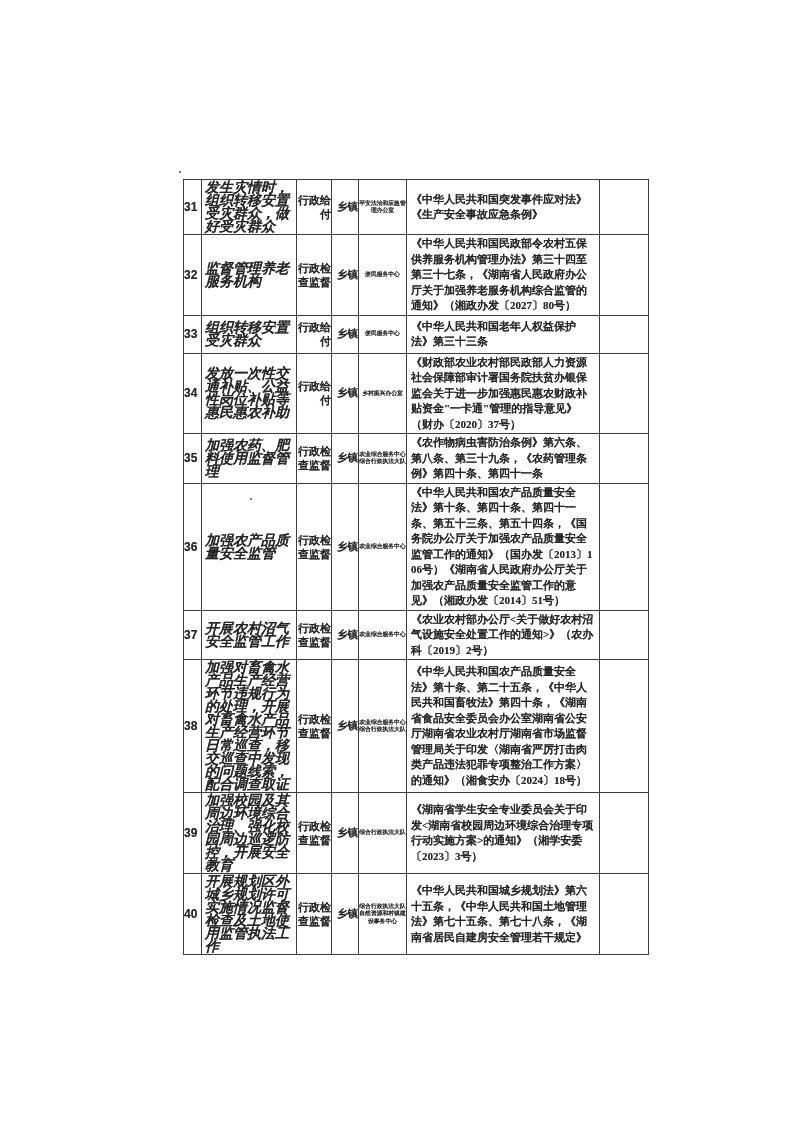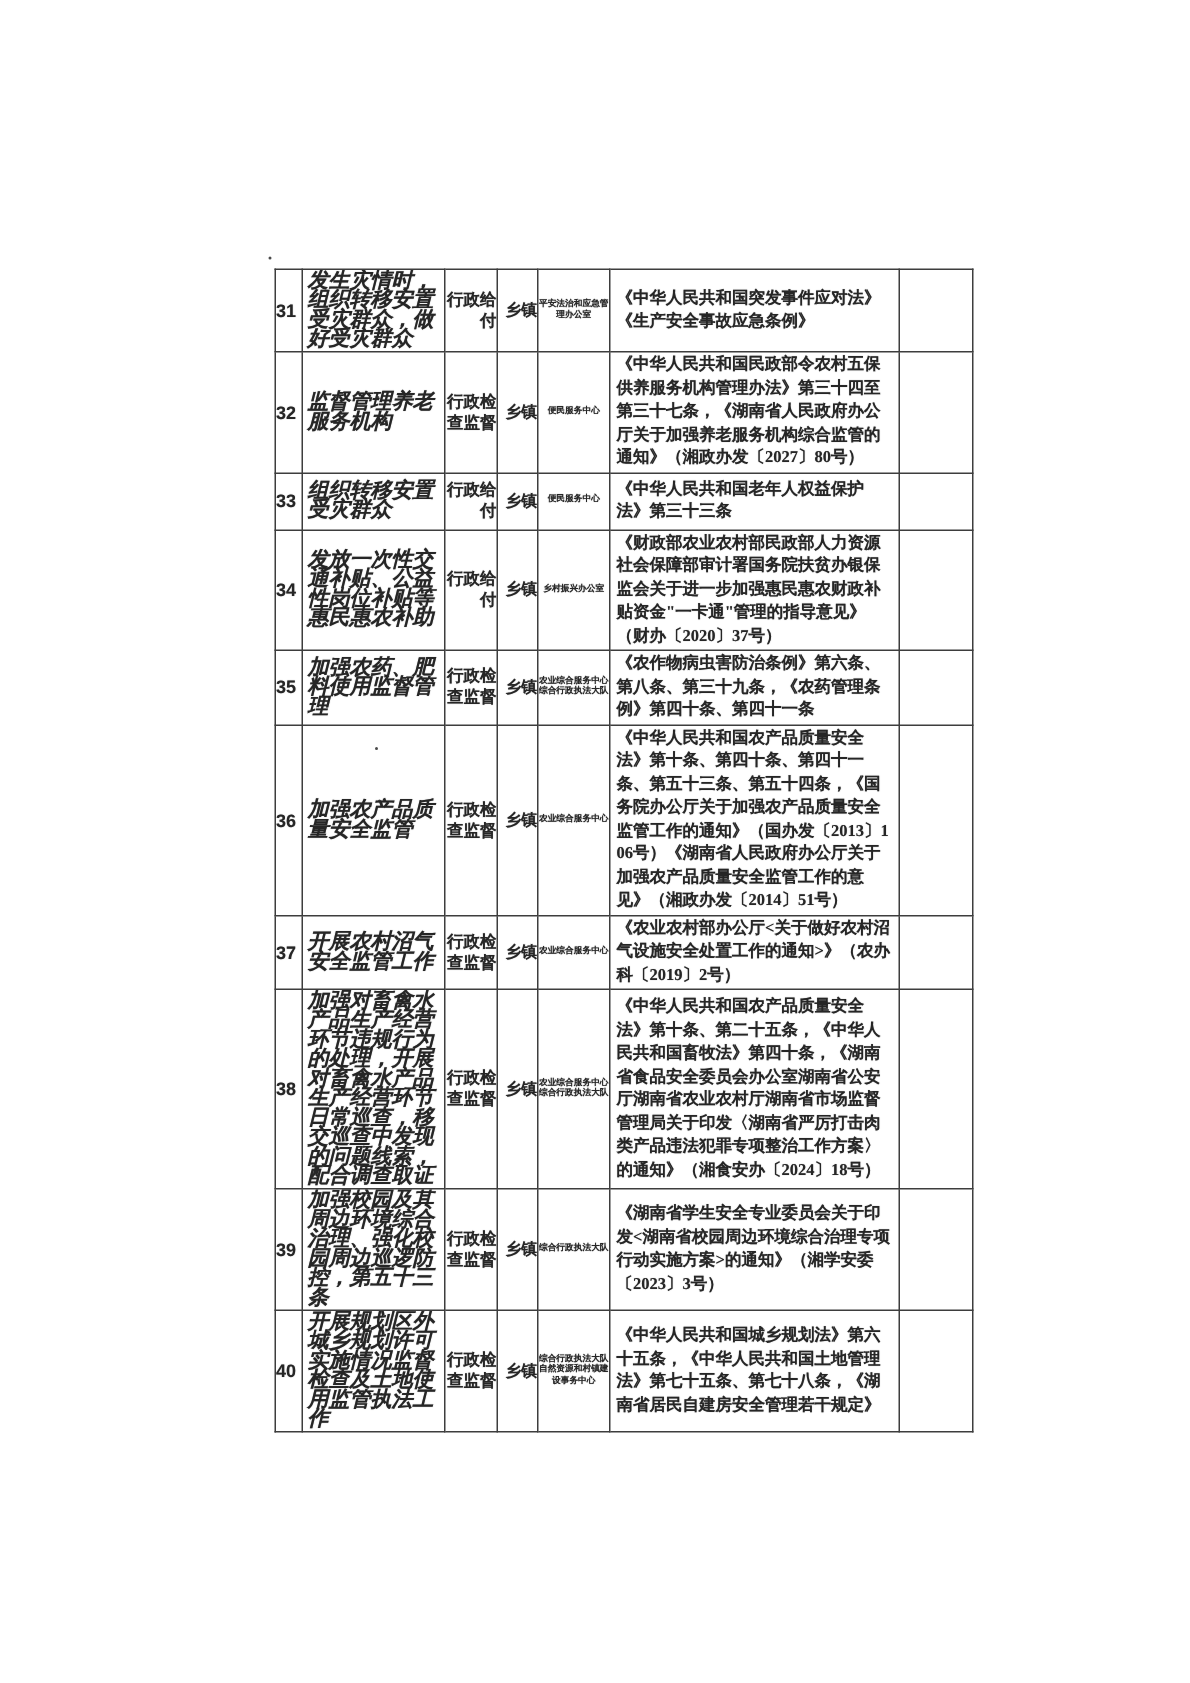--- a/index.html
+++ b/index.html
@@ -181,21 +181,21 @@
         <td class="c-num">38</td>
         <td class="c-task">加强对畜禽水产品生产经营环节违规行为的处理，开展对畜禽水产品生产经营环节日常巡查，移交巡查中发现的问题线索，配合调查取证</td>
         <td class="c-type">行政检查监督</td>
         <td class="c-town">乡镇</td>
         <td class="c-office">农业综合服务中心综合行政执法大队</td>
         <td class="c-basis">《中华人民共和国农产品质量安全法》第十条、第二十五条，《中华人民共和国畜牧法》第四十条，《湖南省食品安全委员会办公室湖南省公安厅湖南省农业农村厅湖南省市场监督管理局关于印发〈湖南省严厉打击肉类产品违法犯罪专项整治工作方案〉的通知》（湘食安办〔2024〕18号）</td>
         <td class="c-blank"></td>
       </tr>
       <tr>
         <td class="c-num">39</td>
-        <td class="c-task">加强校园及其周边环境综合治理、强化校园周边巡逻防控，第五十三条</td>
+        <td class="c-task">加强校园及其周边环境综合治理、强化校园周边巡逻防控，开展安全教育</td>
         <td class="c-type">行政检查监督</td>
         <td class="c-town">乡镇</td>
         <td class="c-office">综合行政执法大队</td>
         <td class="c-basis">《湖南省学生安全专业委员会关于印发&lt;湖南省校园周边环境综合治理专项行动实施方案&gt;的通知》（湘学安委〔2023〕3号）</td>
         <td class="c-blank"></td>
       </tr>
       <tr>
         <td class="c-num">40</td>
         <td class="c-task">开展规划区外城乡规划许可实施情况监督检查及土地使用监管执法工作</td>
         <td class="c-type">行政检查监督</td>

